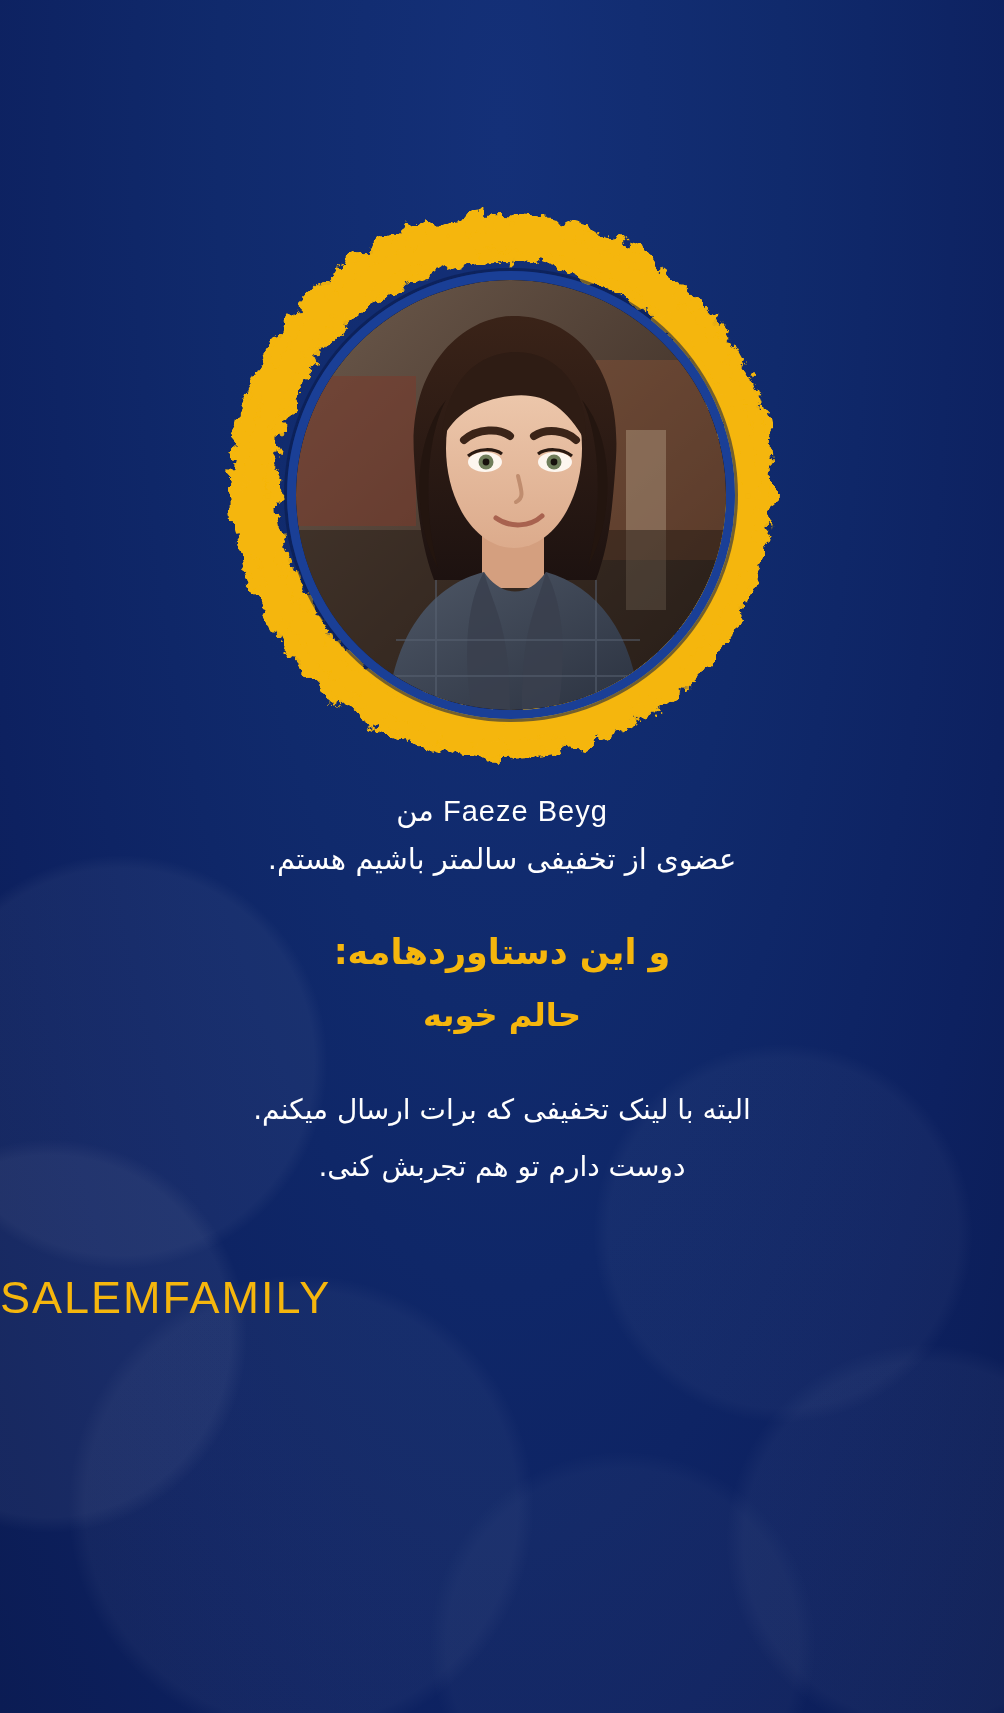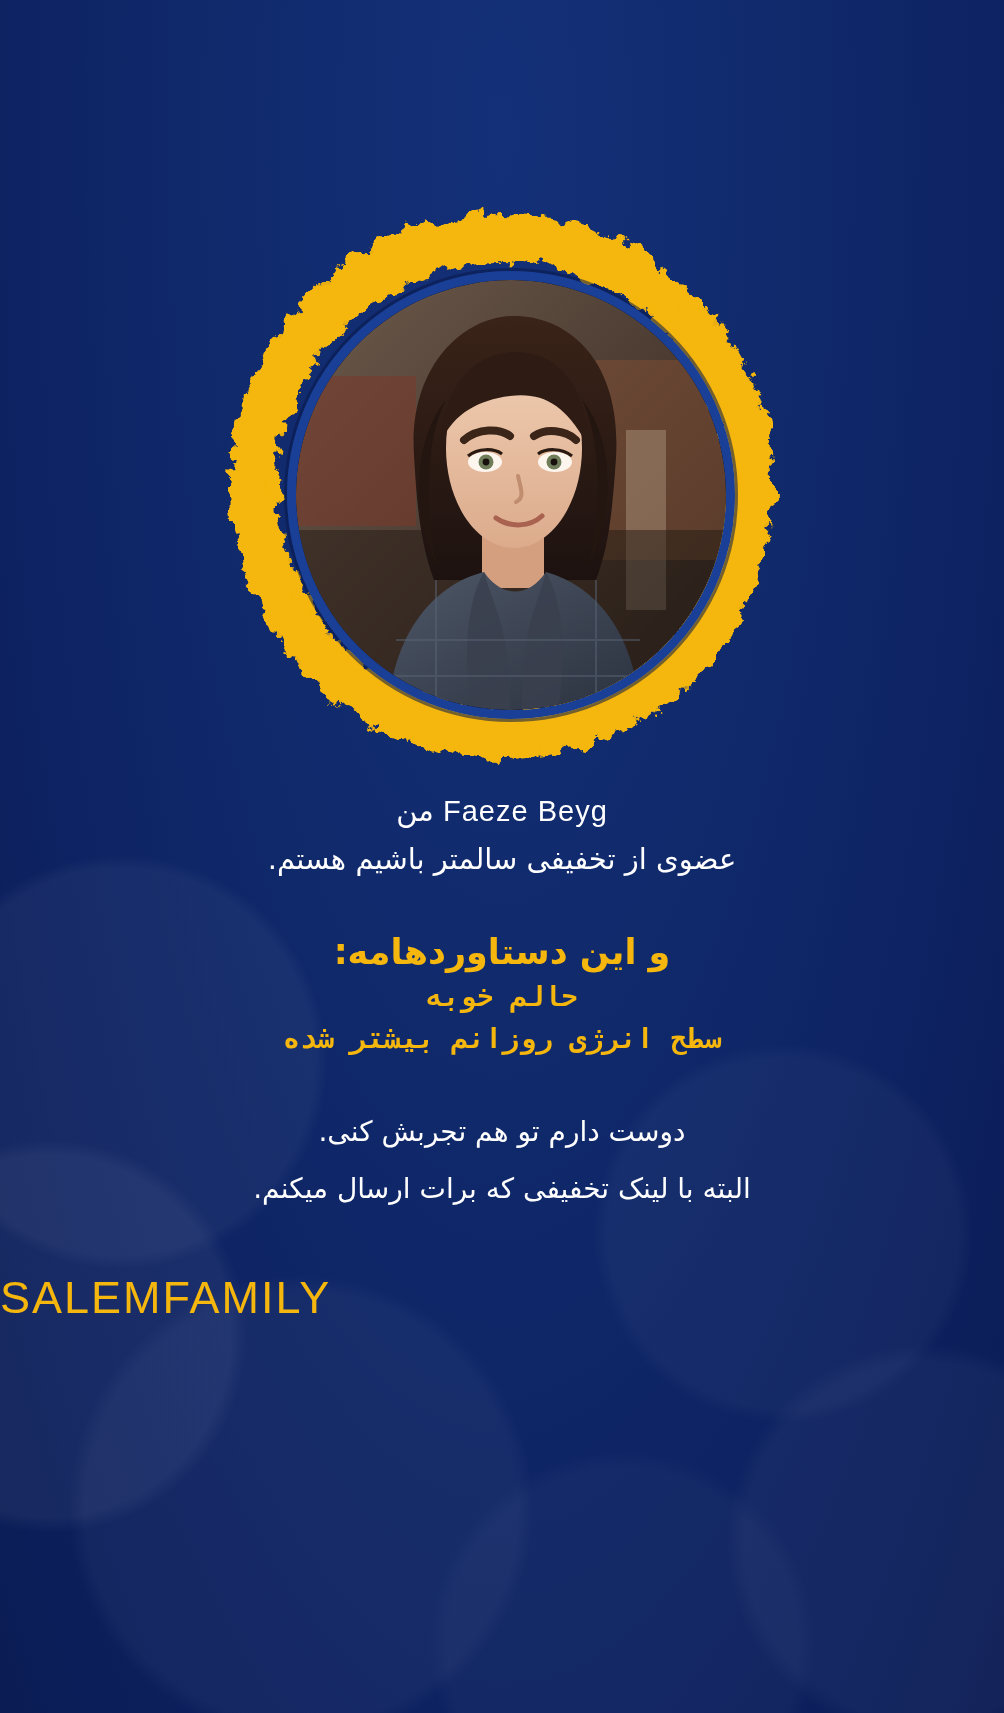--- a/index.html
+++ b/index.html
@@ -89,23 +89,22 @@
 
   .ach-head {
     color: #f5b60d;
     font-weight: bold;
     font-size: 35px;
     margin-top: 52px;
   }
   .ach-item {
     color: #f5b60d;
     font-weight: bold;
-    font-size: 28px;
-    margin-top: 8px;
-    font-family: Liberation Mono, monospace;
+    font-size: 32px;
+    margin-top: 24px;
   }
 
   .outro {
     margin-top: 56px;
   }
   .outro .line { font-size: 28px; }
   .outro .line + .line { margin-top: 16px; }
 
   
   .brand {
@@ -258,25 +257,24 @@
 
     <div class="line intro-1">
       <span class="latin-name">Faeze  Beyg</span>
       <span>من</span>
     </div>
 
     <div class="line intro-2">عضوی از تخفیفی سالمتر باشیم هستم.</div>
 
     <div class="ach-head">و این دستاوردهامه:</div>
     <div class="ach-item">حالم خوبه</div>
-    <div class="ach-item">سطح انرژی روزانم بیشتر شده</div>
 
     <div class="outro">
+      <div class="line">البته با لینک تخفیفی که برات ارسال میکنم.</div>
       <div class="line">دوست دارم تو هم تجربش کنی.</div>
-      <div class="line">البته با لینک تخفیفی که برات ارسال میکنم.</div>
     </div>
   </div>
 
   <div class="brand">
     <div class="brand-word">SALEMFAMILY</div>
 
   </div>
 
 </div>
 

